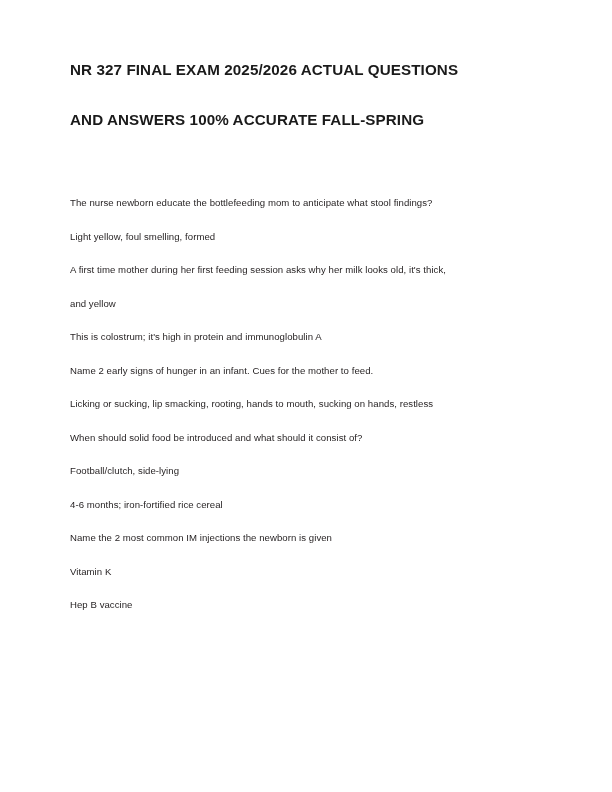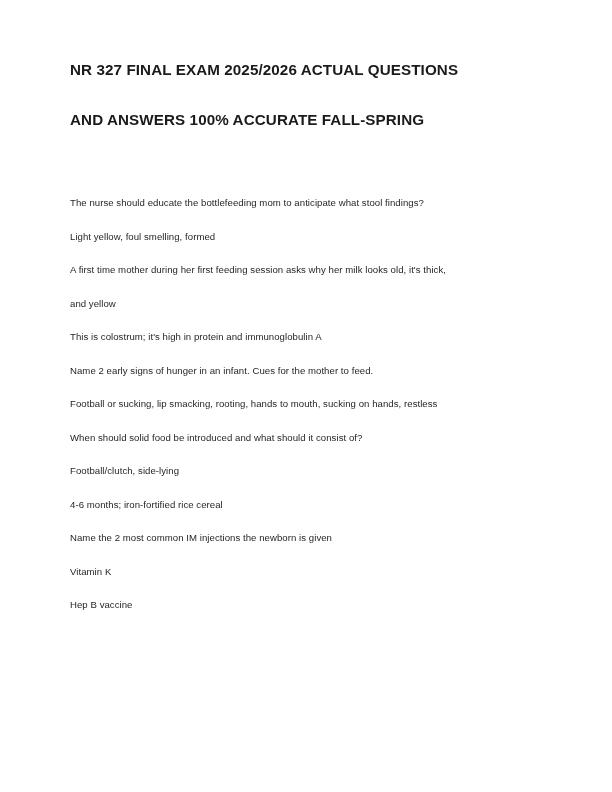--- a/index.html
+++ b/index.html
@@ -68,27 +68,27 @@
 
 <div class="page">
   <div class="content">
 
     <h1 class="doc-title">
       <span class="line line1">NR 327 FINAL EXAM 2025/2026 ACTUAL QUESTIONS</span>
       <span class="line line2">AND ANSWERS 100% ACCURATE FALL-SPRING</span>
     </h1>
 
     <div class="body-block">
-      <p class="para wrapped">The nurse should educate the bottlefeeding mom to anticipate what stool findings?</p>
+      <p class="para wrapped">The nurse newborn educate the bottlefeeding mom to anticipate what stool findings?</p>
       <p class="para wrapped-tail">Light yellow, foul smelling, formed</p>
       <p class="para wrapped">A first time mother during her first feeding session asks why her milk looks old, it's thick,</p>
       <p class="para wrapped-tail">and yellow</p>
       <p class="para">This is colostrum; it's high in protein and immunoglobulin A</p>
       <p class="para">Name 2 early signs of hunger in an infant. Cues for the mother to feed.</p>
-      <p class="para">Football or sucking, lip smacking, rooting, hands to mouth, sucking on hands, restless</p>
+      <p class="para">Licking or sucking, lip smacking, rooting, hands to mouth, sucking on hands, restless</p>
       <p class="para">When should solid food be introduced and what should it consist of?</p>
       <p class="para">Football/clutch, side-lying</p>
       <p class="para">4-6 months; iron-fortified rice cereal</p>
       <p class="para">Name the 2 most common IM injections the newborn is given</p>
       <p class="para">Vitamin K</p>
       <p class="para">Hep B vaccine</p>
     </div>
 
   </div>
 </div>

